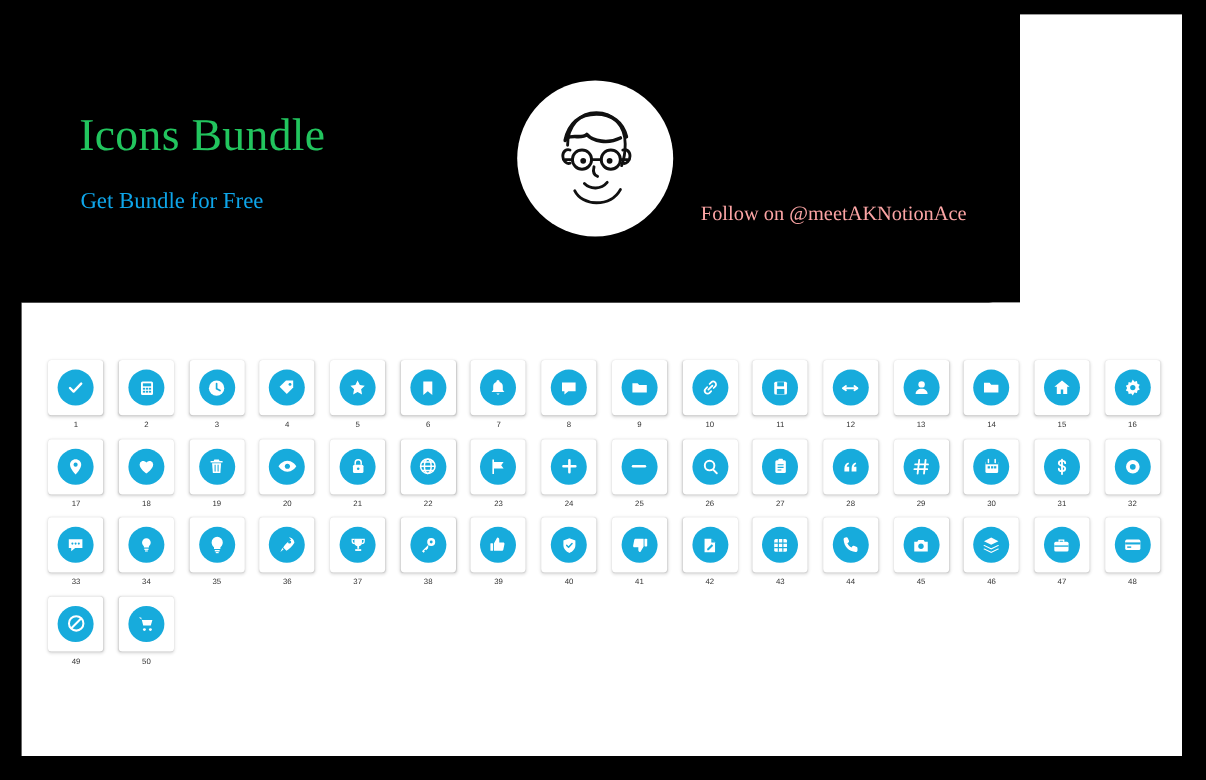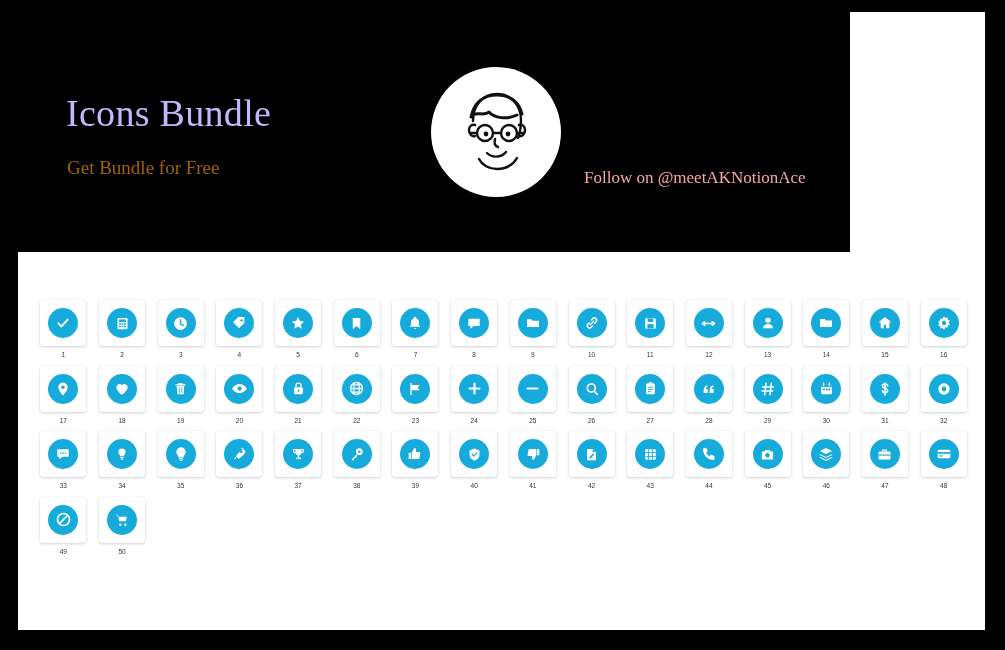--- a/index.html
+++ b/index.html
@@ -30,33 +30,33 @@
     height: 240px;
     background: #000000;
     border-bottom-right-radius: 26px;
     z-index: 3;
   }
 
   .title {
     position: absolute;
     left: 48px;
     top: 82px;
-    color: #c4b5fd;
+    color: #22c55e;
     font-family: "Liberation Serif", serif;
     font-size: 38px;
     letter-spacing: 0.3px;
     line-height: 1;
     white-space: nowrap;
   }
 
   .subtitle {
     position: absolute;
     left: 49px;
     top: 146px;
-    color: #a16207;
+    color: #0ea5e9;
     font-family: "Liberation Serif", serif;
     font-size: 19px;
     line-height: 1;
     white-space: nowrap;
   }
 
   .avatar {
     position: absolute;
     left: 431px;
     top: 67px;

